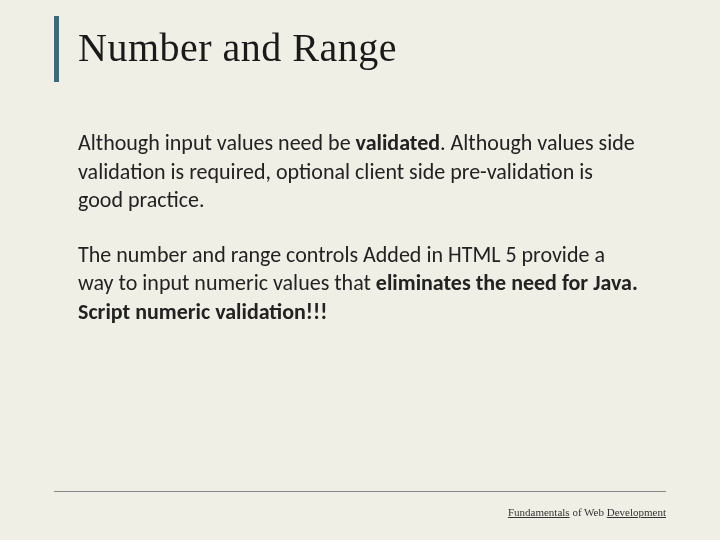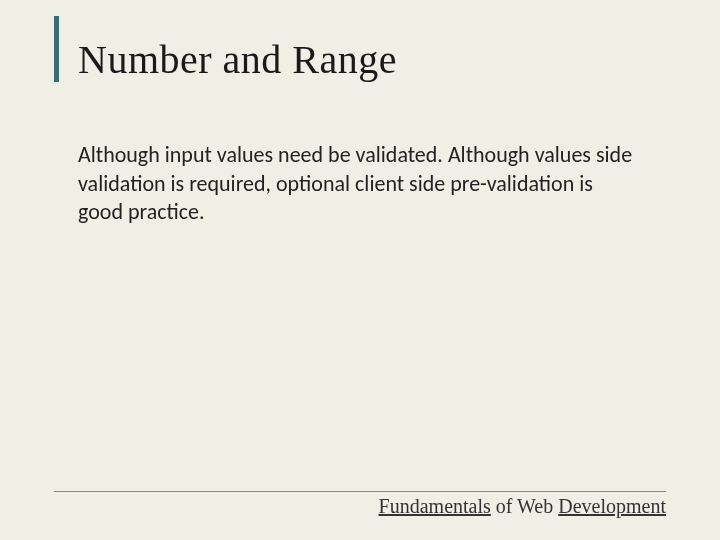--- a/index.html
+++ b/index.html
@@ -7,21 +7,21 @@
   body {
     background: #f0efe6;
     font-family: Calibri, "Segoe UI", Arial, sans-serif;
     position: relative;
     overflow: hidden;
   }
   .slide {
     width: 720px;
     height: 540px;
     position: relative;
-    padding: 36px 50px 0 70px;
+    padding: 24px 50px 0 70px;
     border-radius: 11px;
   }
   .accent-bar {
     position: absolute;
     left: 54px;
     top: 16px;
     width: 5px;
     height: 66px;
     background: #3a6a7a;
   }
@@ -35,48 +35,51 @@
     letter-spacing: 0.5px;
   }
   .body-text {
     font-size: 22px;
     color: #222;
     line-height: 1.3;
     margin-left: 8px;
     margin-bottom: 26px;
     max-width: 560px;
   }
-  .body-text .bold { font-weight: 400; }
+  .body-text .bold { font-weight: 700; }
   .footer-line {
     position: absolute;
     left: 54px;
     right: 54px;
     bottom: 48px;
     border-top: 1px solid #888;
   }
   .footer-text {
     position: absolute;
     right: 54px;
     bottom: 22px;
     font-family: "Times New Roman", Georgia, serif;
-    font-size: 20px;
+    font-size: 11px;
     color: #333;
   }
   .footer-text .u { text-decoration: underline; }
 </style>
 </head>
 <body>
 
 <div class="slide">
   <div class="accent-bar"></div>
 
   <h1 class="title">Number and Range</h1>
 
   <p class="body-text">
     <span>Although input values need be </span><span class="bold">validated</span><span>. Although values side validation is required, optional client side pre-validation is good practice.</span>
   </p>
 
+  <p class="body-text">
+    <span>The number and range controls Added in HTML 5 provide a way to input numeric values that </span><span class="bold">eliminates the need for Java. Script numeric validation!!!</span>
+  </p>
 
   <div class="footer-line"></div>
   <div class="footer-text">
     <span class="u">Fundamentals</span><span> of Web </span><span class="u">Development</span>
   </div>
 </div>
 
 </body></html>

